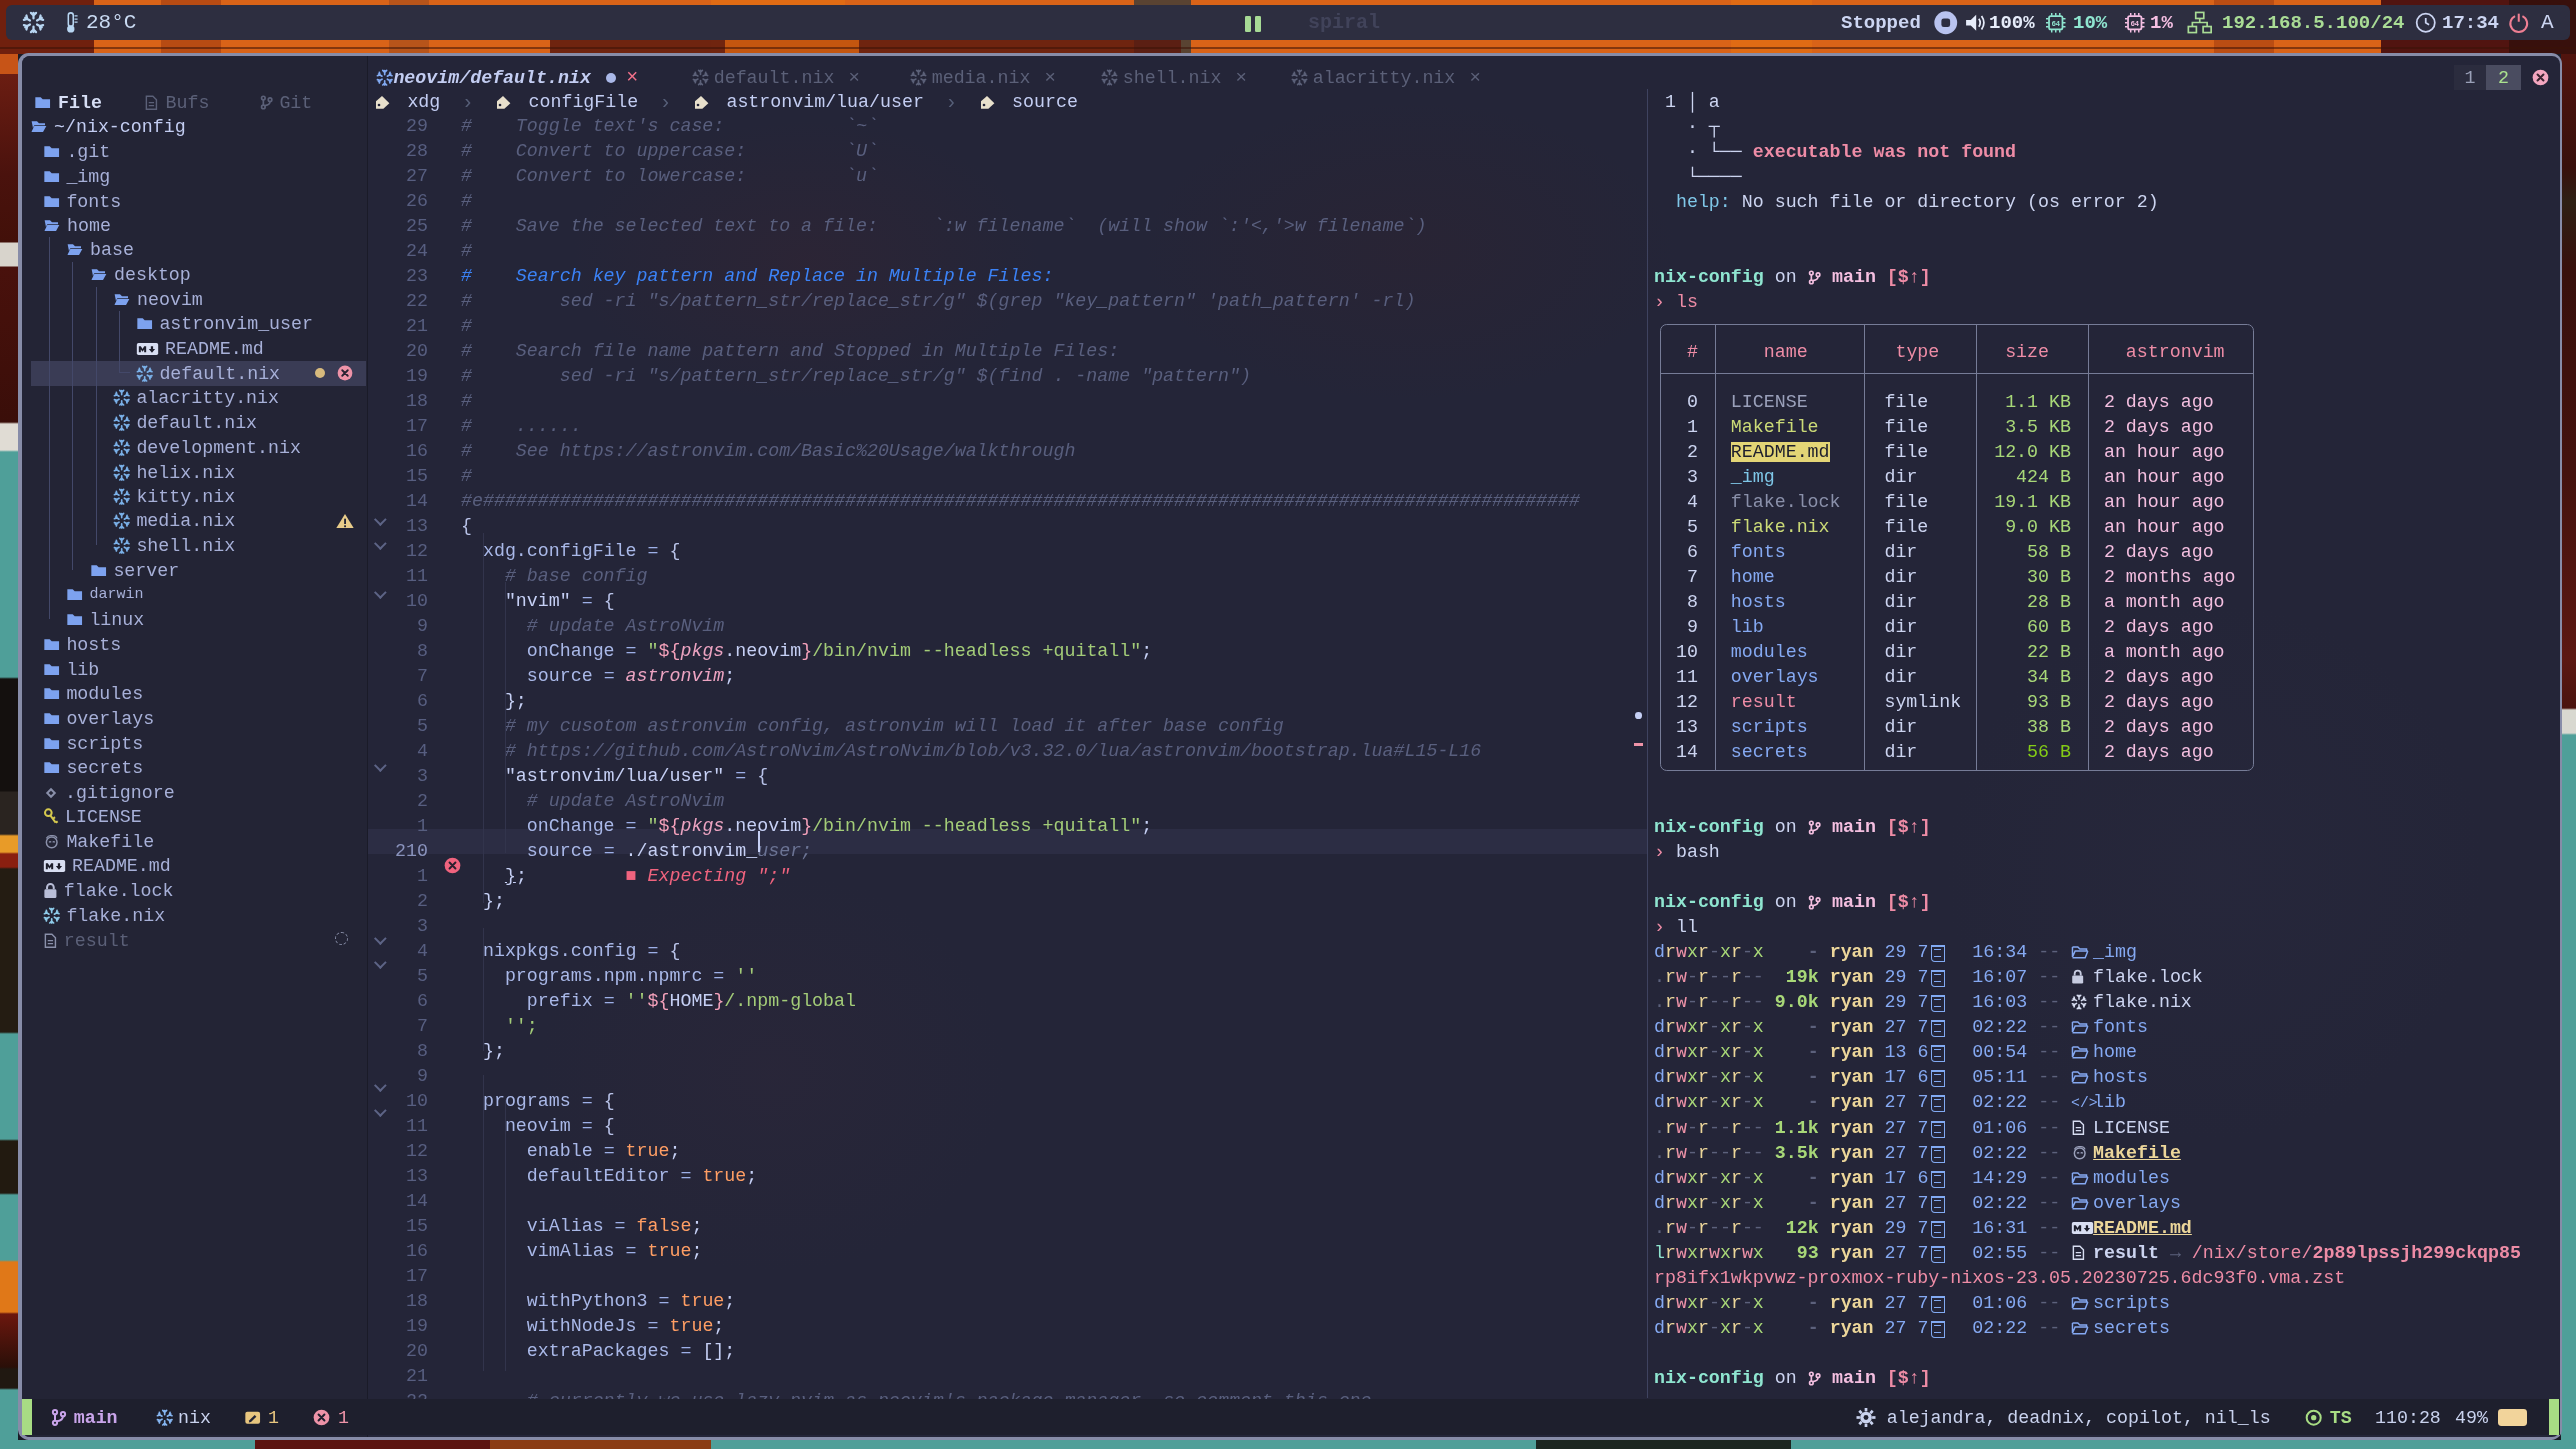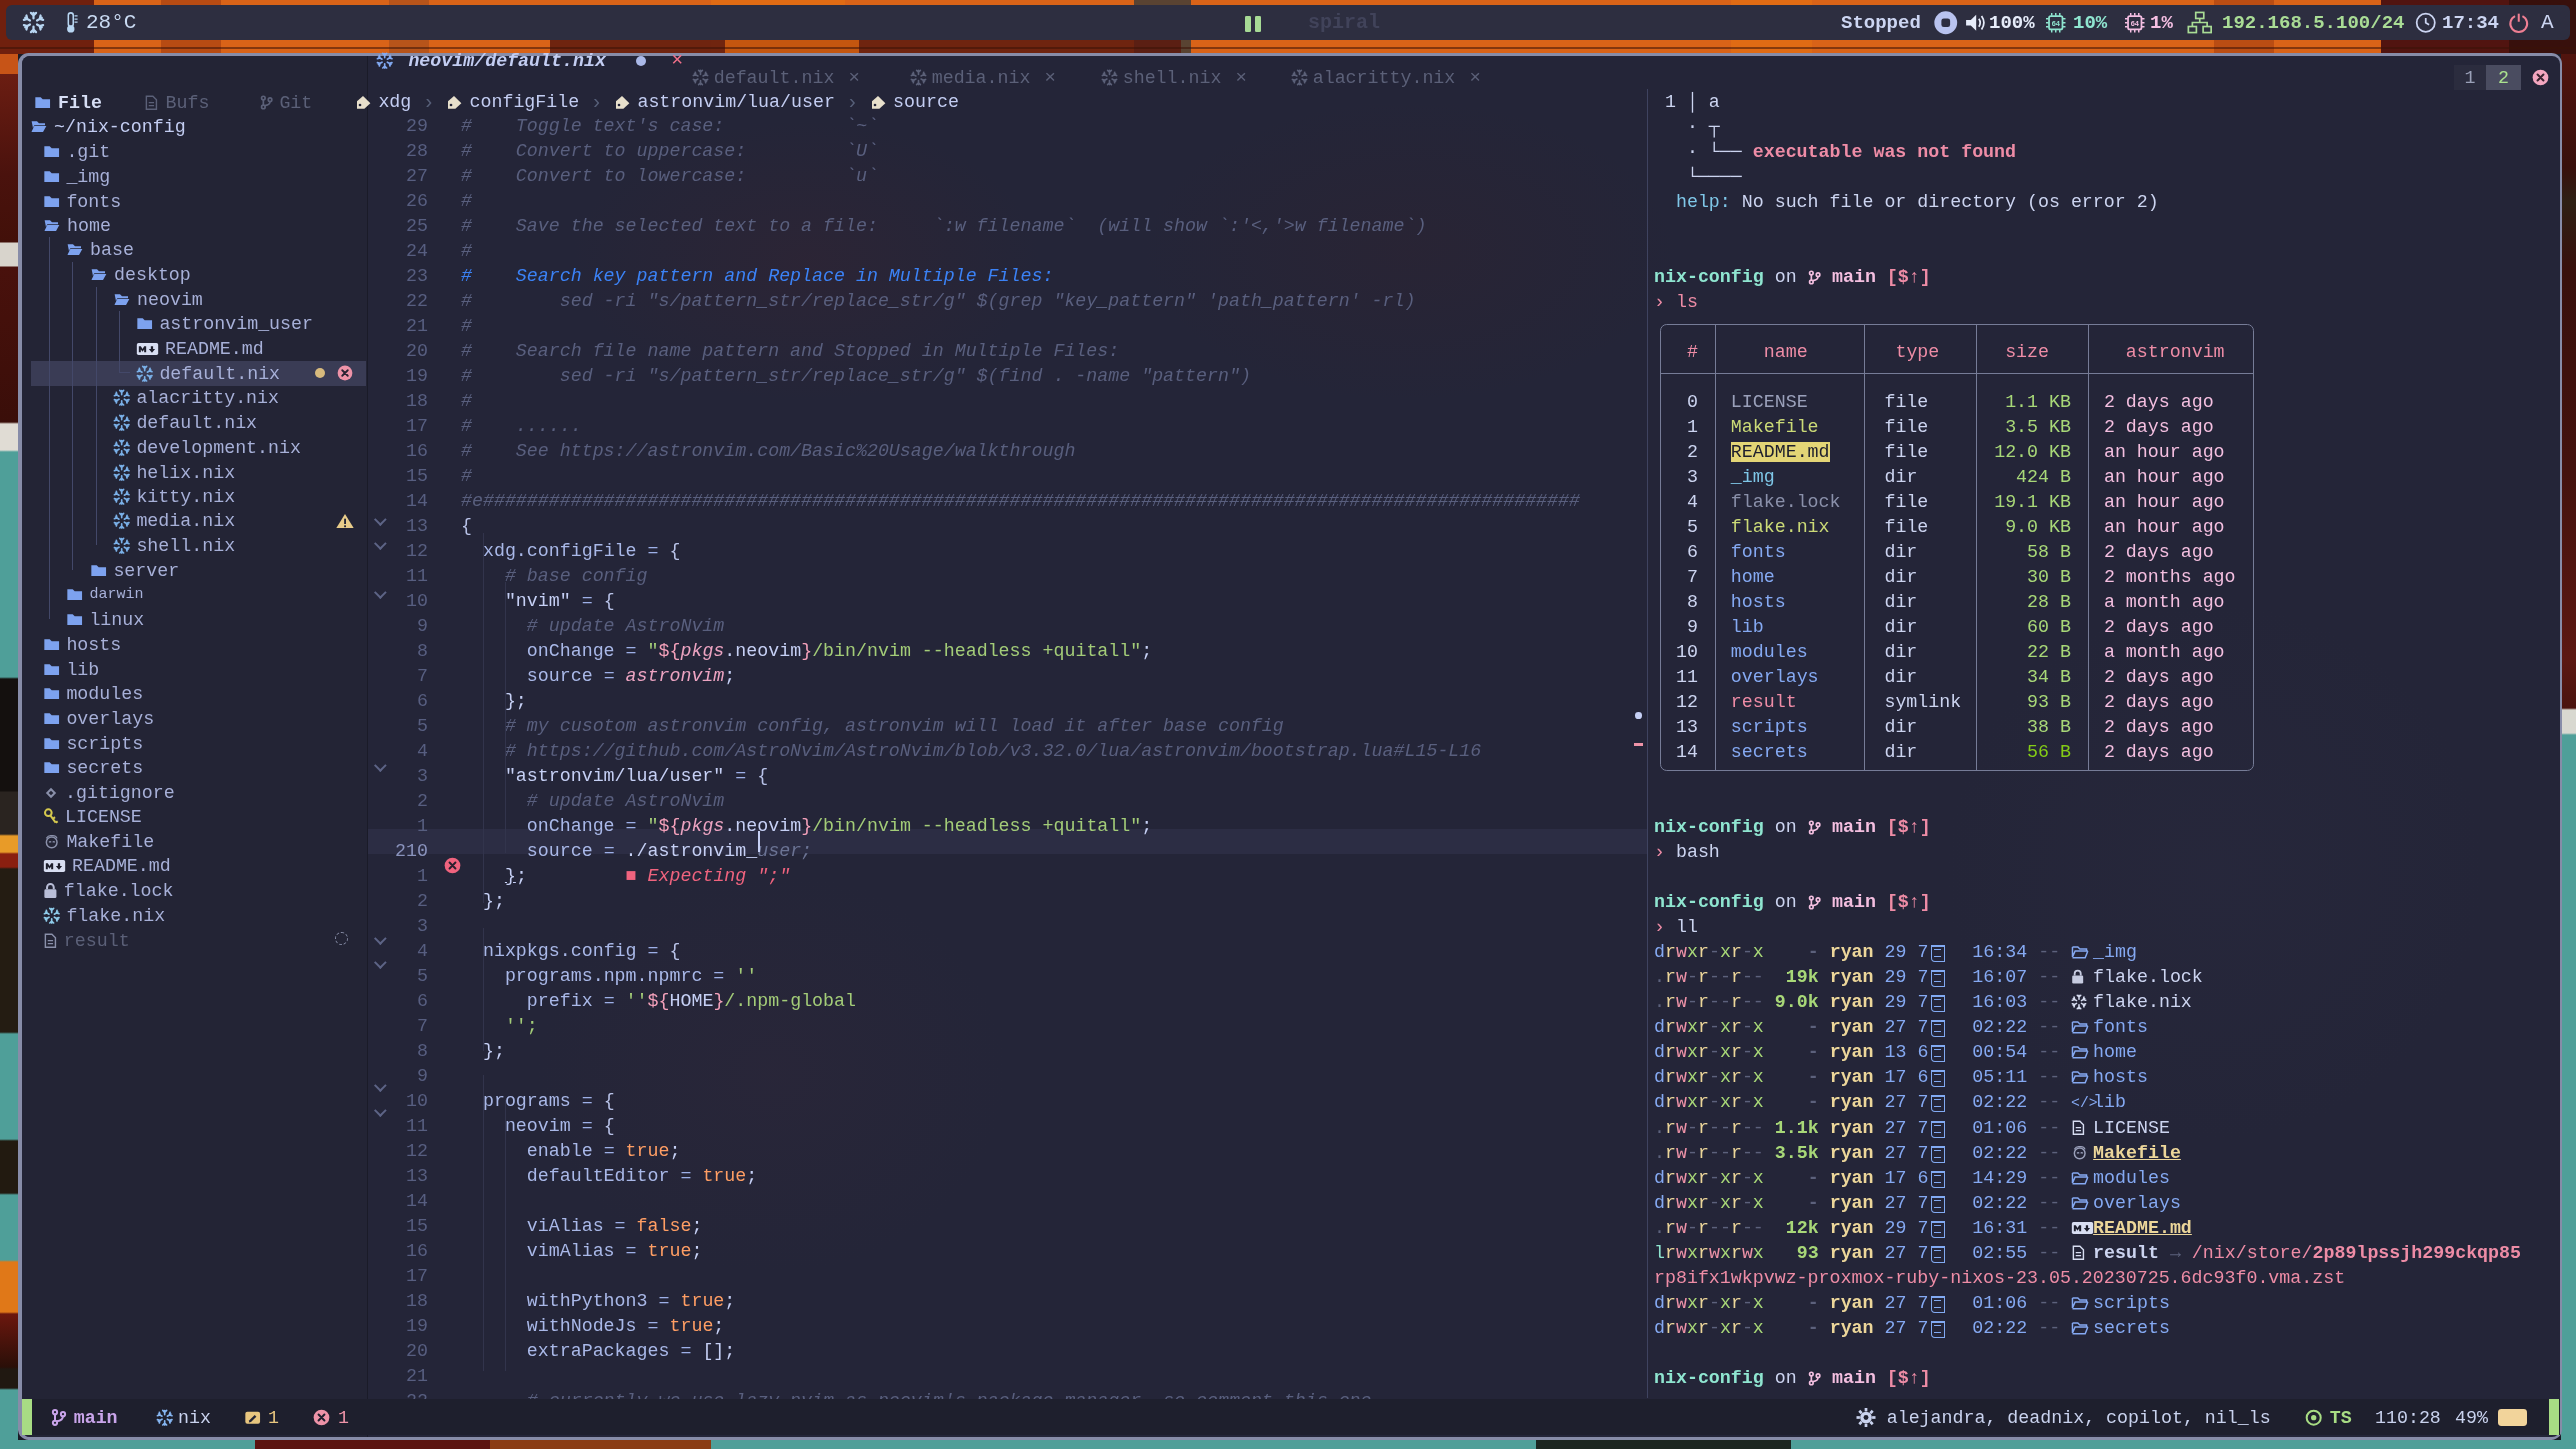--- a/index.html
+++ b/index.html
@@ -149,21 +149,21 @@
 <div class="ab" style="left:18px;top:53px;width:2544px;height:1387px;background:#878ca8;border-radius:10.7px"></div>
 <div class="ab" id="win" style="left:21.5px;top:56px;width:2538px;height:1381px;background:#242538;border-radius:8px;overflow:hidden">
 <div class="ab" style="left:0;top:0;width:345px;height:100%;background:#232435"></div>
 <div class="ab" style="left:549px;top:64px;width:470px;height:282px;background:radial-gradient(closest-side,#3a2430,transparent);opacity:.35"></div>
 <div class="ab" style="left:1119px;top:44px;width:537px;height:302px;background:radial-gradient(closest-side,#34222c,transparent);opacity:.3"></div>
 <div class="ab" style="left:515px;top:816px;width:470px;height:402px;background:radial-gradient(closest-side,#33283a,transparent);opacity:.30"></div>
 <div class="ab" style="left:1924px;top:547px;width:537px;height:537px;background:radial-gradient(closest-side,#2c2c42,transparent);opacity:.30"></div>
 <div class="ab" style="left:345px;top:0;width:1.3px;height:100%;background:#1a1b28"></div>
 <div class="ab" style="left:1625px;top:33px;width:1.3px;height:1309px;background:#3f4360"></div>
 </div>
-<div class="row" style="left:376px;top:48px;gap:15px">
+<div class="row" style="left:376px;top:65px;gap:0">
     <svg width="17.4" height="17.4" viewBox="0 0 26 26" style="">
       <g transform="rotate(0 13 13)">
         <path d="M13 8.4 L13 2.2 M13 4.9 L10.1 2.1 M13 4.9 L15.9 2.1" stroke="#82aaf2" stroke-width="2.5" fill="none" stroke-linecap="round"></path>
       </g>
       <g transform="rotate(60 13 13)">
         <path d="M13 8.4 L13 2.2 M13 4.9 L10.1 2.1 M13 4.9 L15.9 2.1" stroke="#82aaf2" stroke-width="2.5" fill="none" stroke-linecap="round"></path>
       </g>
       <g transform="rotate(120 13 13)">
         <path d="M13 8.4 L13 2.2 M13 4.9 L10.1 2.1 M13 4.9 L15.9 2.1" stroke="#82aaf2" stroke-width="2.5" fill="none" stroke-linecap="round"></path>
       </g>
@@ -683,21 +683,21 @@
       <path d="M8 13 h9 M8 18 h9" stroke="#8a90aa" stroke-width="2"></path>
     </svg>
     <span style="color:#5b6078;font-size:18.3px">result</span>
   </div>
 <div class="ab" style="left:335px;top:932px;width:13.4px;height:13.4px;border-radius:50%;border:1.7px dashed #8a90aa"></div>
 <div class="ab" style="left:49px;top:237px;width:1.3px;height:382px;background:#434869"></div>
 <div class="ab" style="left:72px;top:262px;width:1.3px;height:308px;background:#434869"></div>
 <div class="ab" style="left:96px;top:287px;width:1.3px;height:258px;background:#434869"></div>
 <div class="ab" style="left:119px;top:311px;width:1.3px;height:61px;background:#434869"></div>
 <div class="ab" style="left:119px;top:372px;width:10.7px;height:1.3px;background:#434869"></div>
-<div class="row mono" style="left:355px;top:90px;gap:6px">
+<div class="row mono" style="left:374px;top:90px;gap:16px">
     <svg width="17.4" height="17.4" viewBox="0 0 26 24" style="">
       <path d="M3 10 L12 2 h11 v11 L14 21 z" fill="#e8e0cc" transform="rotate(180 13 11.5)"></path>
       <circle cx="7.5" cy="15.5" r="2" fill="#242538"></circle>
     </svg>
     <span style="color:#c3cdf2">xdg</span>
     <span style="color:#565f78;font-size:20px;margin:0 5.4px">›</span>
     <svg width="17.4" height="17.4" viewBox="0 0 26 24" style="">
       <path d="M3 10 L12 2 h11 v11 L14 21 z" fill="#e8e0cc" transform="rotate(180 13 11.5)"></path>
       <circle cx="7.5" cy="15.5" r="2" fill="#242538"></circle>
     </svg>

